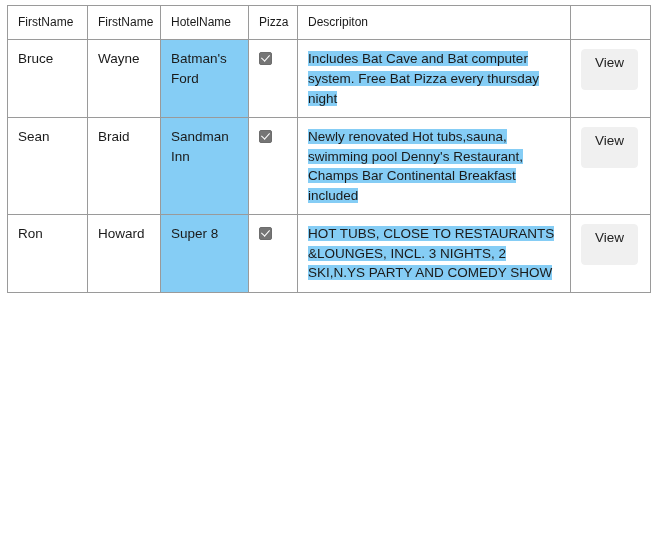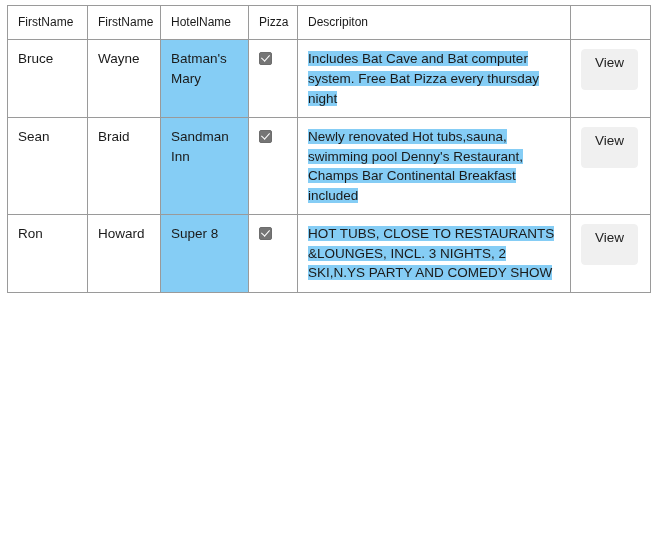--- a/index.html
+++ b/index.html
@@ -150,21 +150,21 @@
         <th>HotelName</th>
         <th class="cell-active">Pizza</th>
         <th>Descripiton</th>
         <th></th>
       </tr>
     </thead>
     <tbody id="table-body">
         <tr>
           <td class="cell-first">Bruce</td>
           <td class="cell-last">Wayne</td>
-          <td class="cell-hotel is-selected">Batman's Mary</td>
+          <td class="cell-hotel is-selected">Batman's Ford</td>
           <td class="cell-active"><span class="chk on"></span></td>
           <td class="cell-desc"><span class="sel-text">Includes Bat Cave and Bat computer system. Free Bat Pizza every thursday night</span></td>
           <td class="cell-action"><button class="view-btn" type="button">View</button></td>
         </tr>
         <tr>
           <td class="cell-first">Sean</td>
           <td class="cell-last">Braid</td>
           <td class="cell-hotel is-selected">Sandman Inn</td>
           <td class="cell-active"><span class="chk on"></span></td>
           <td class="cell-desc"><span class="sel-text">Newly renovated Hot tubs,sauna, swimming pool Denny's Restaurant, Champs Bar Continental Breakfast included</span></td>

